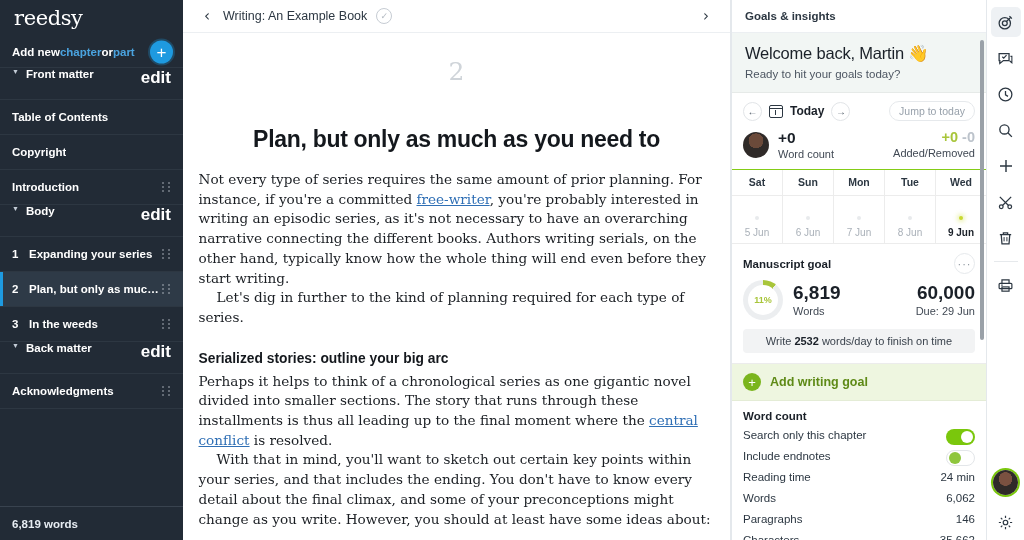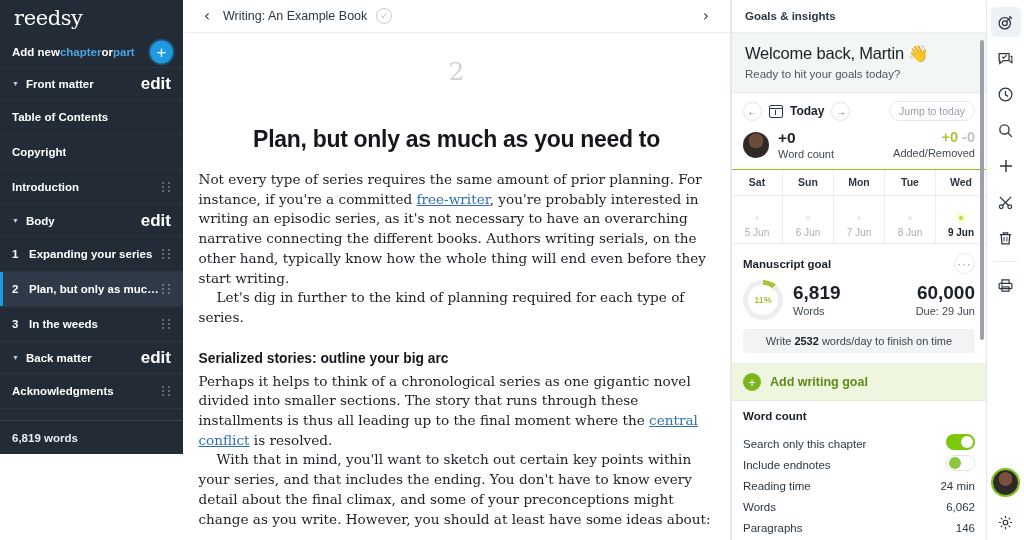--- a/index.html
+++ b/index.html
@@ -6,21 +6,21 @@
   html, body {
     width: 1024px; height: 540px;
     font-family: "Liberation Sans", sans-serif;
     overflow: hidden;
     background: #ffffff;
   }
   .app { display: flex; width: 1024px; height: 540px; }
 
   
   .sidebar {
-    width: 183px; height: 454px;
+    width: 183px; height: 540px;
     background: #222b36;
     display: flex; flex-direction: column;
     flex: 0 0 183px;
     position: relative;
   }
   .brand {
     height: 36px; display: flex; align-items: center;
     padding: 0 14px;
     color: #ffffff; font-size: 21px; letter-spacing: -0.4px;
     font-family: "DejaVu Serif", serif;
@@ -36,21 +36,21 @@
   .addnew .pl { color: #ffffff; font-weight: bold; }
   .plus-btn {
     position: absolute; right: 10px; top: 50%; transform: translateY(-50%);
     width: 23px; height: 23px; border-radius: 50%;
     background: #1e9ae0; color: #fff;
     display: flex; align-items: center; justify-content: center;
     font-size: 17px; line-height: 1; font-weight: 300;
     box-shadow: 0 0 0 2px rgba(30,154,224,.28);
   }
   .sec-head {
-    height: 32px; display: flex; align-items: center;
+    height: 32px; display: flex; 
     padding: 0 12px; border-bottom: 1px solid #2d3742;
     color: #ffffff; font-size: 11.5px; font-weight: bold;
   }
   .sec-head .caret { font-size: 7px; margin-right: 7px; color: #c3ccd6; }
   .sec-head .edit {
     margin-left: auto; font-size: 17px; font-weight: bold; color: #ffffff;
   }
   .doc-row {
     height: 35px; display: flex; align-items: center;
     padding: 0 12px; border-bottom: 1px solid #2d3742;
@@ -245,21 +245,21 @@
   .addgoal .circ {
     width: 18px; height: 18px; border-radius: 50%; background: #7ab51d; color: #fff;
     display: flex; align-items: center; justify-content: center;
     font-size: 13px; line-height: 1; margin-right: 9px; flex: 0 0 18px;
   }
   .addgoal .lbl { font-size: 12.5px; font-weight: bold; color: #5e8a16; }
 
   .wcsec { padding: 9px 11px 0 11px; }
   .wcsec h3 { font-size: 11.5px; font-weight: bold; color: #1a2028; margin-bottom: 7px; }
   .wcline {
-    display: flex; align-items: flex-end; height: 21px; font-size: 11.5px; color: #2c3742; gap: 12px;
+    display: flex; align-items: flex-start; height: 21px; font-size: 11.5px; color: #2c3742; gap: 12px;
   }
   .wcline .v { margin-left: auto; color: #2c3742; }
   .tgl {
     margin-left: auto; width: 29px; height: 16px; border-radius: 8px; position: relative; flex: 0 0 29px;
   }
   .tgl.on { background: #7ac70c; }
   .tgl.off { background: #fff; border: 1.4px solid #e3e6e9; }
   .tgl .knob { position: absolute; width: 12px; height: 12px; border-radius: 50%; top: 2px; }
   .tgl.on .knob { background: #fff; right: 2px; }
   .tgl.off .knob { background: #8fc63d; left: 1.5px; top: 0.6px; }

